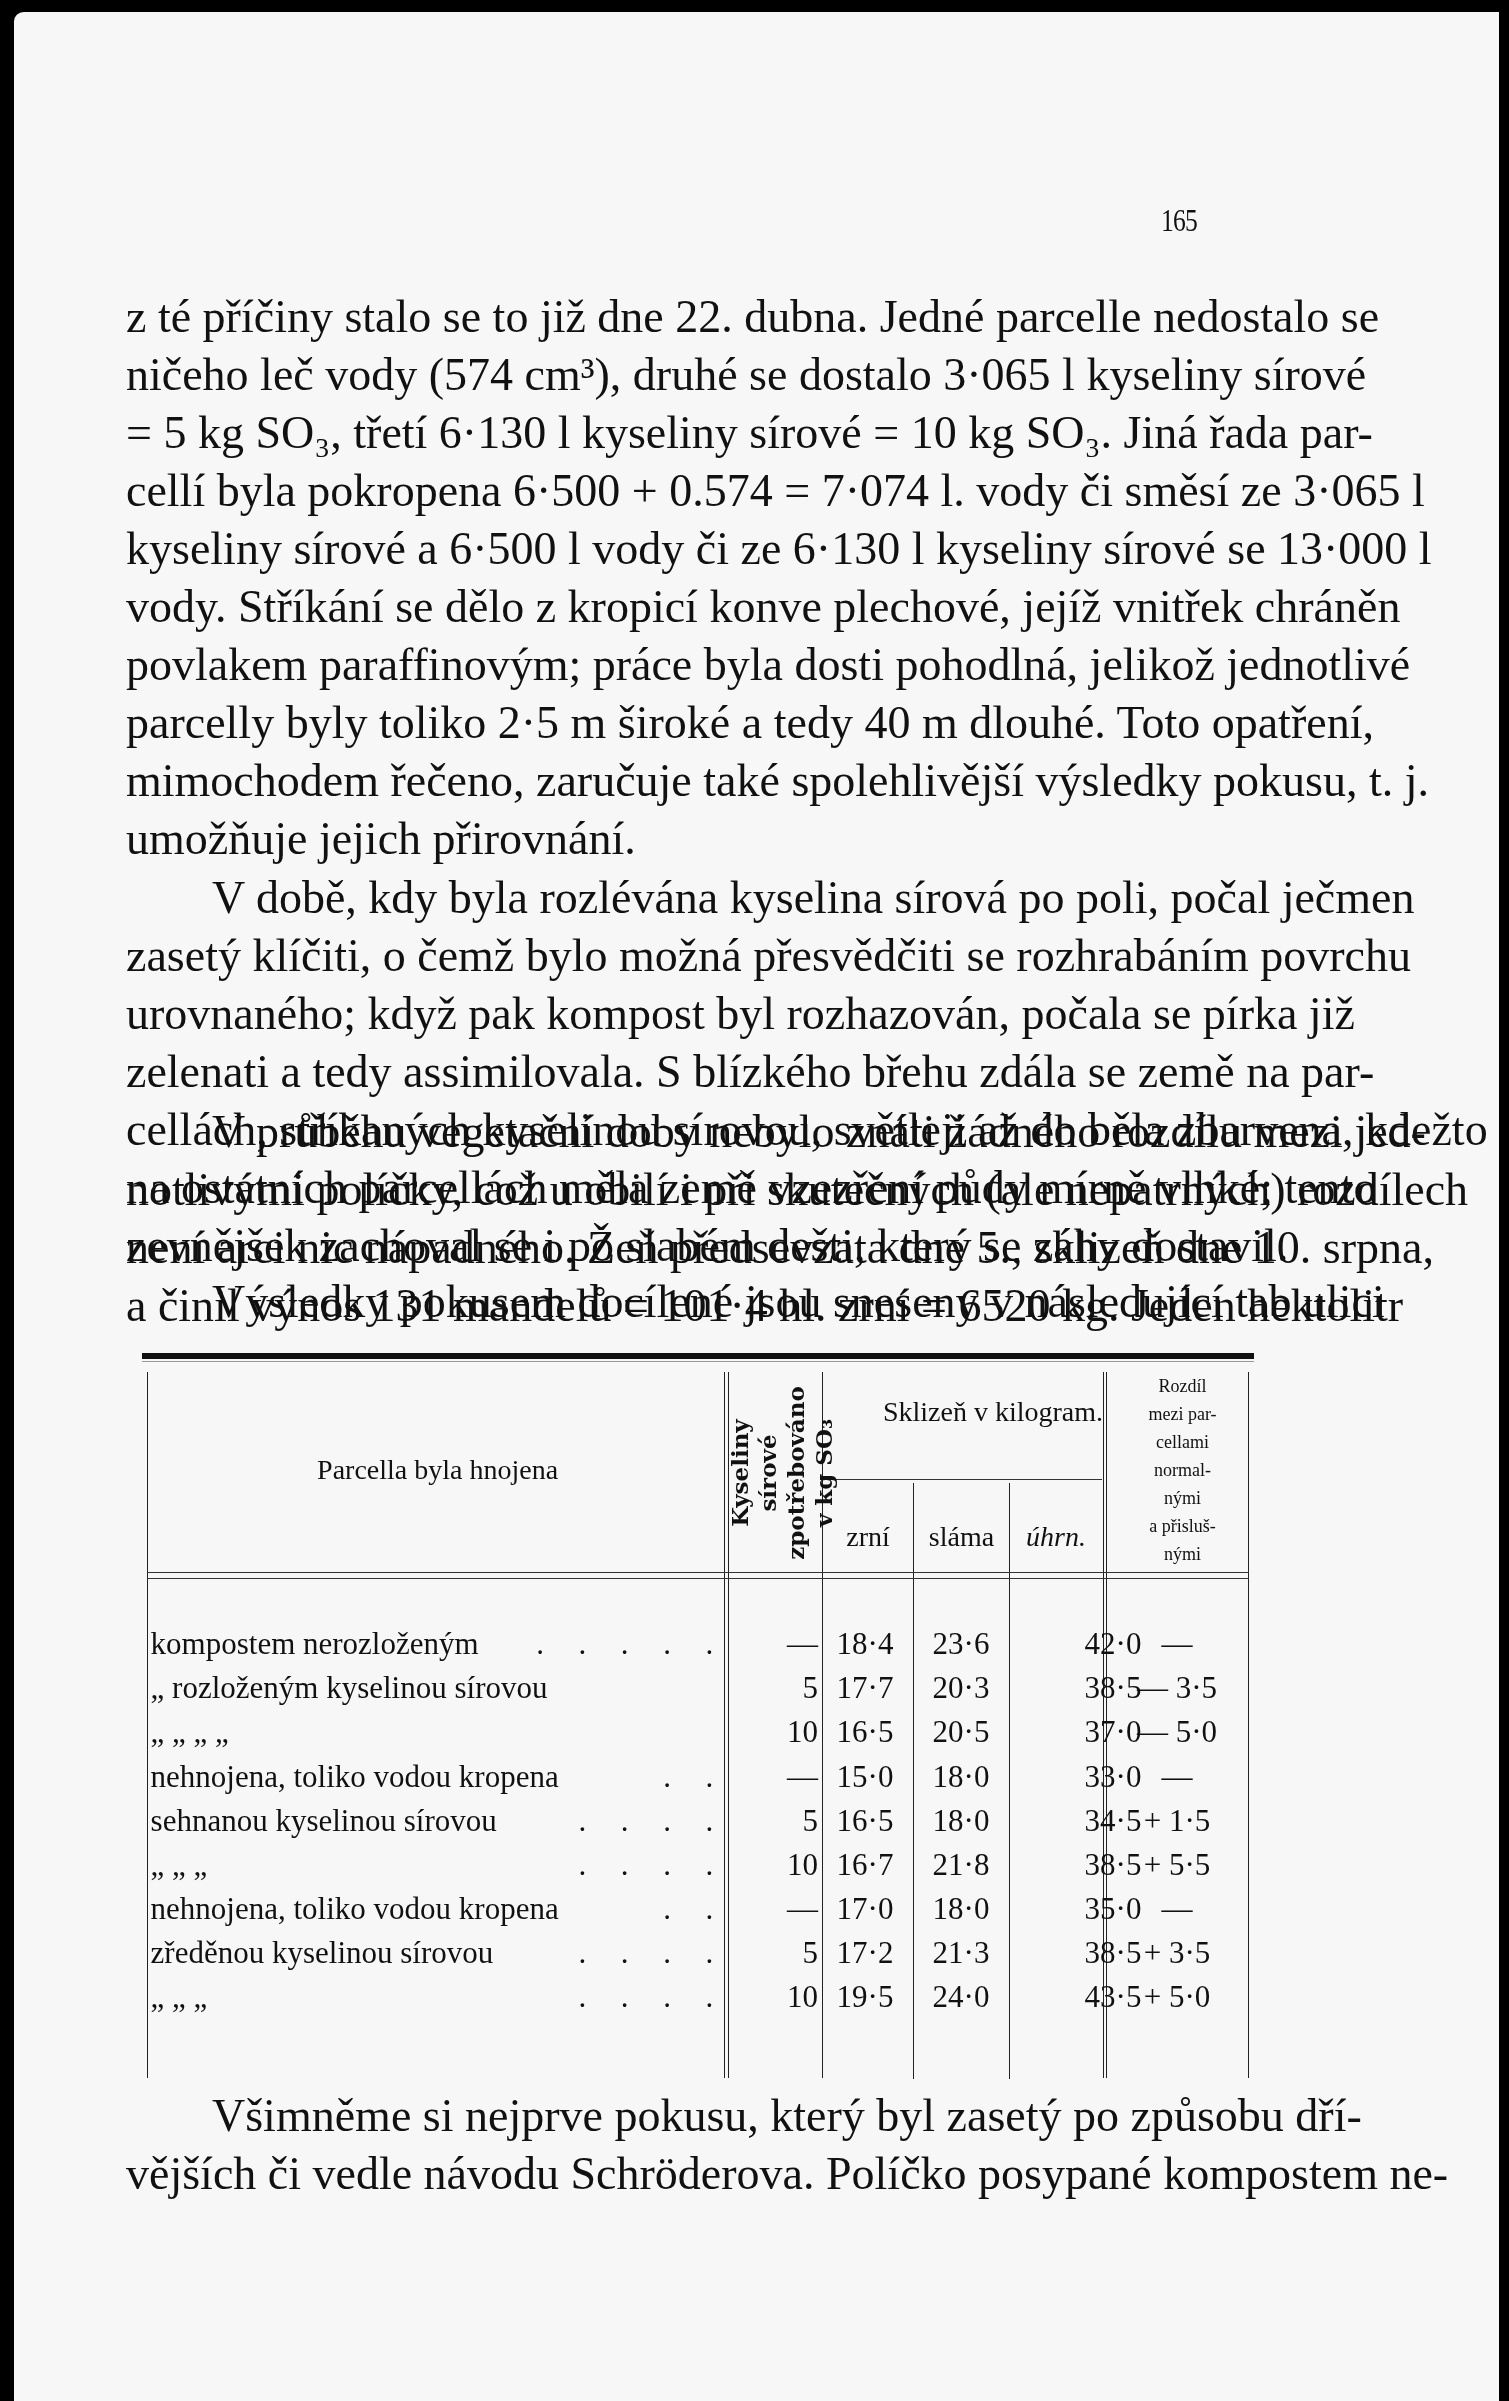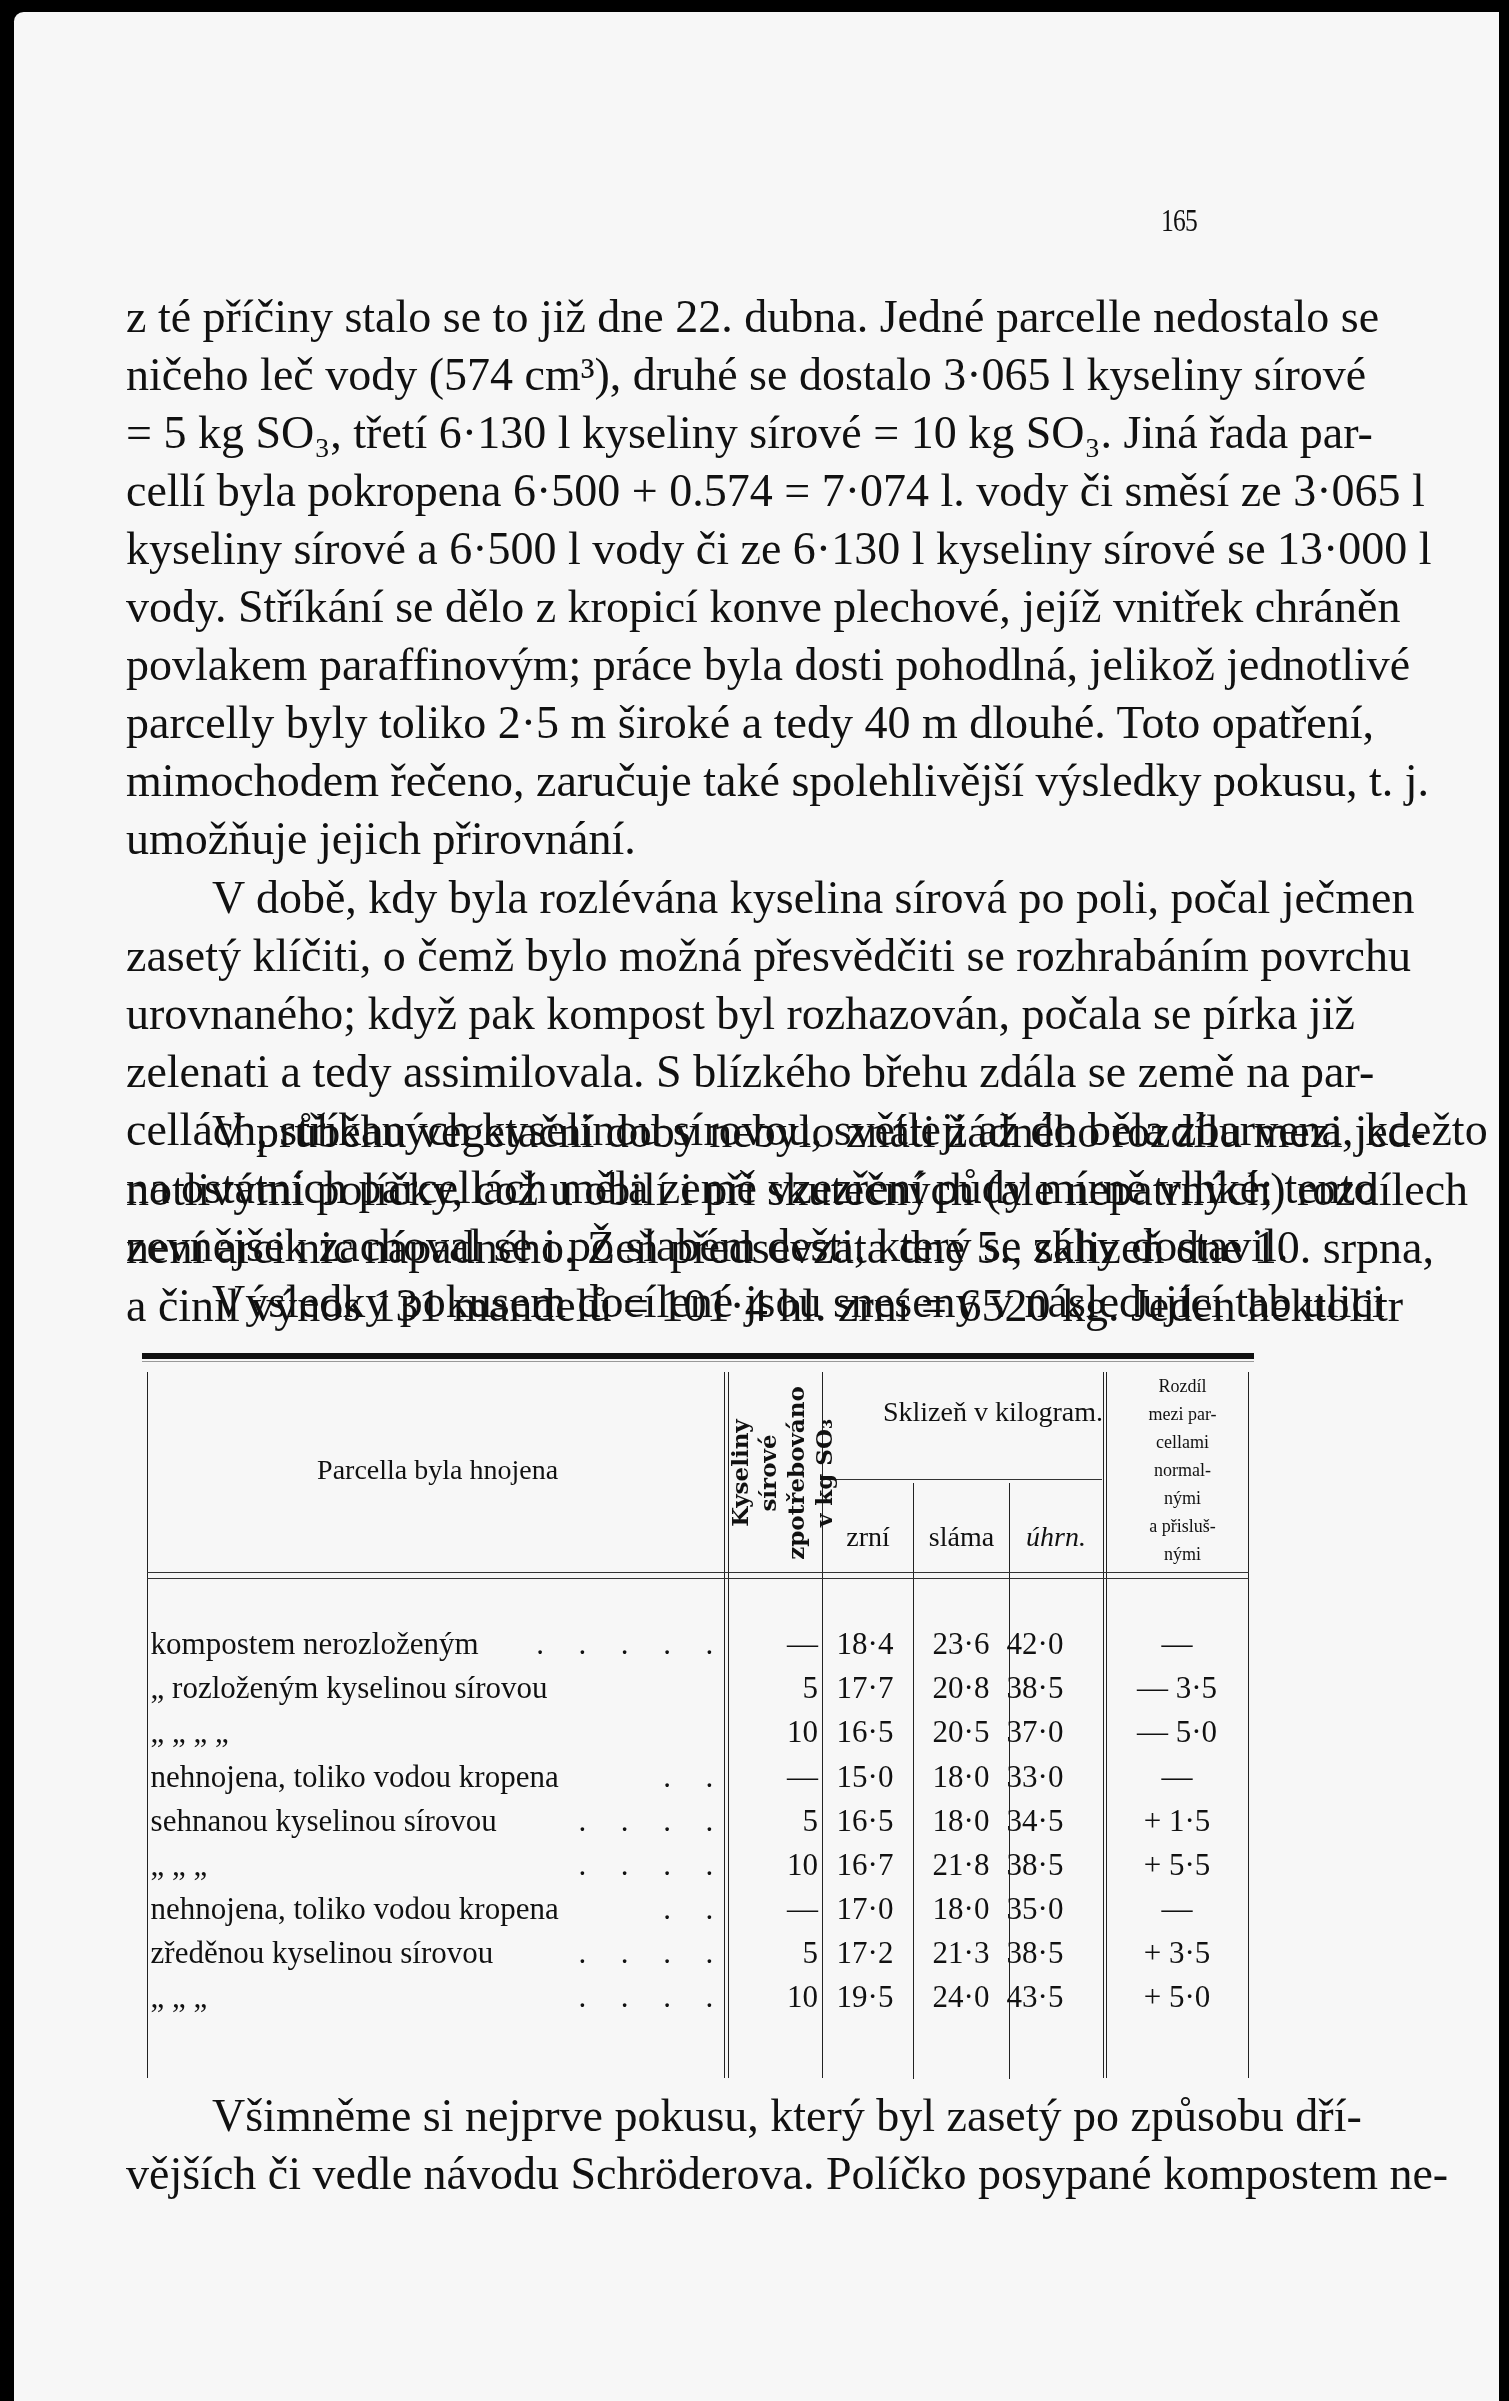--- a/index.html
+++ b/index.html
@@ -26,21 +26,21 @@
         text-align: center; color: #111; }
   .rot { position: absolute; left: 584px; top: 19px; width: 192px; height: 94px;
          transform-origin: 0 0; transform: translate(0px, 197px) rotate(-90deg);
          font-family: "DejaVu Serif", serif; font-size: 23px; line-height: 28px; text-align: center; font-weight: bold; }
   .row { position: absolute; left: 0; width: 1114px; height: 44px; font-family: "Liberation Serif", serif; font-size: 31px; line-height: 44px; }
   .cell { position: absolute; top: 0; height: 44px; white-space: nowrap; }
   .c-desc { left: 8.6px; width: 576px; }
   .c-acid { left: 590px; width: 86px; text-align: right; }
   .c-zrni { left: 682px; width: 82px; text-align: center; }
   .c-slama { left: 776px; width: 86px; text-align: center; }
-  .c-uhrn { left: 842px; width: 86px; text-align: center; padding-left: 8px; }
+  .c-uhrn { left: 920px; width: 86px; text-align: center; padding-left: 8px; }
   .c-diff { left: 968px; width: 134px; text-align: center; }
   .desc-text { display: inline-block; }
   .dots { position: absolute; right: 0; top: 0; letter-spacing: 13.4px; }
 </style>
 </head>
 <body>
 
 <div class="paper"></div>
 
 <div class="pagenum">165</div>
@@ -126,21 +126,21 @@
     <div class="cell c-acid">—</div>
     <div class="cell c-zrni">18·4</div>
     <div class="cell c-slama">23·6</div>
     <div class="cell c-uhrn">42·0</div>
     <div class="cell c-diff">—</div>
   </div>
   <div class="row" style="top:313px;">
     <div class="cell c-desc"><span class="desc-text">„  rozloženým kyselinou sírovou</span><span class="dots"></span></div>
     <div class="cell c-acid">5</div>
     <div class="cell c-zrni">17·7</div>
-    <div class="cell c-slama">20·8</div>
+    <div class="cell c-slama">20·3</div>
     <div class="cell c-uhrn">38·5</div>
     <div class="cell c-diff">— 3·5</div>
   </div>
   <div class="row" style="top:357px;">
     <div class="cell c-desc"><span class="desc-text">„         „         „         „</span><span class="dots"></span></div>
     <div class="cell c-acid">10</div>
     <div class="cell c-zrni">16·5</div>
     <div class="cell c-slama">20·5</div>
     <div class="cell c-uhrn">37·0</div>
     <div class="cell c-diff">— 5·0</div>

